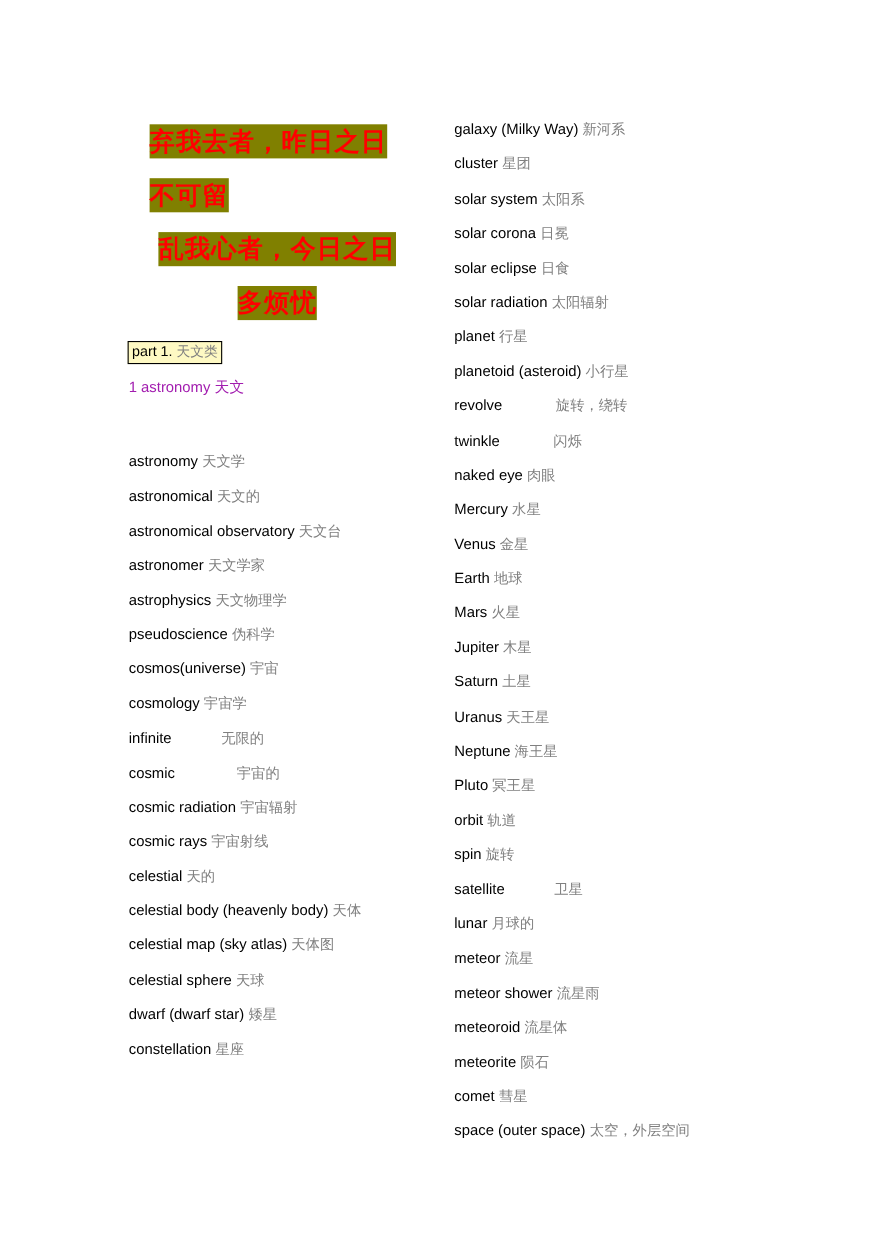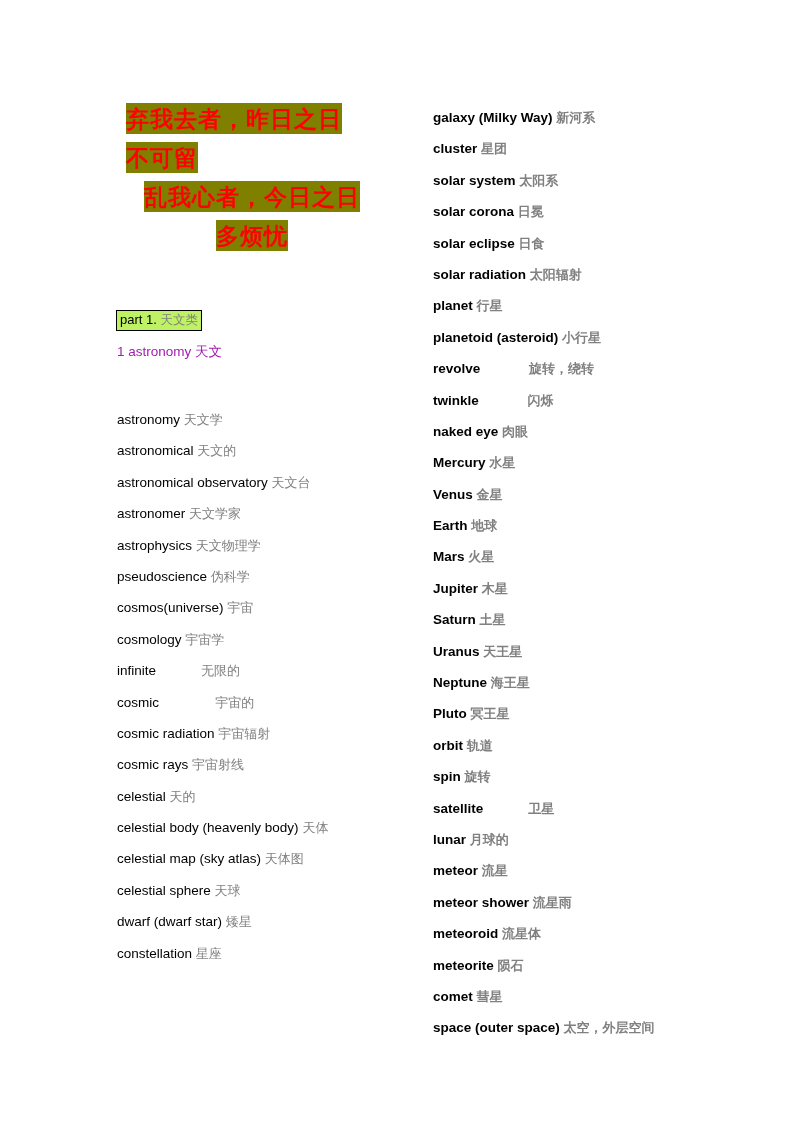--- a/index.html
+++ b/index.html
@@ -30,21 +30,21 @@
     top: 96px;
     width: 264px;
   }
   .poem-line {
     font-family: "DejaVu Serif", "Liberation Serif", serif;
     font-weight: bold;
     font-size: 23px;
     line-height: 33px;
     letter-spacing: 1px;
     white-space: pre;
-    margin: 6px;
+    margin: 16px;
   }
   .poem-line .hl {
     background: #808000;
     color: #ff0000;
     padding: 2px 0 2px 0;
     box-decoration-break: clone;
     -webkit-box-decoration-break: clone;
   }
   .poem-line.l1 { text-align: left; }
   .poem-line.l2 { text-align: left; }
@@ -55,21 +55,21 @@
   .part-box {
     position: absolute;
     left: 116px;
     top: 310px;
     border: 1px solid #000000;
     padding: 1px 3px 2px 3px;
     font-size: 13px;
     line-height: 16px;
     color: #000000;
     white-space: nowrap;
-    background: #bef264;
+    background: #fef9c3;
   }
   .part-box .cn {
     color: #808080;
     font-family: "DejaVu Serif", "Liberation Serif", serif;
     font-size: 12.5px;
   }
 
   
   .entry-num {
     position: absolute;
@@ -80,21 +80,21 @@
     color: #a21caf;
     white-space: pre;
   }
 
   
   .col {
     position: absolute;
     top: 404px;
   }
   .col-left  { left: 117px;  width: 280px; }
-  .col-right { left: 433px;  width: 300px; top: 102px; font-weight: bold; }
+  .col-right { left: 413px;  width: 300px; top: 102px; }
 
   .vocab-row {
     font-size: 13.5px;
     line-height: 31.4px;
     color: #000000;
     white-space: pre;
     height: 31.4px;
   }
   .vocab-row .en {
     color: #000000;

